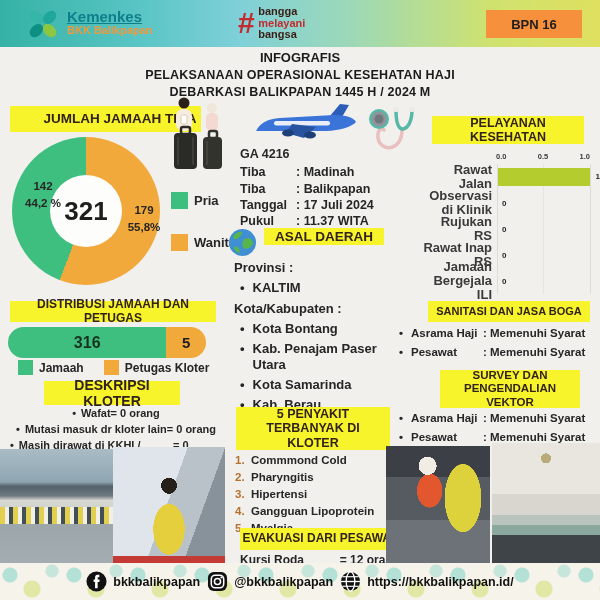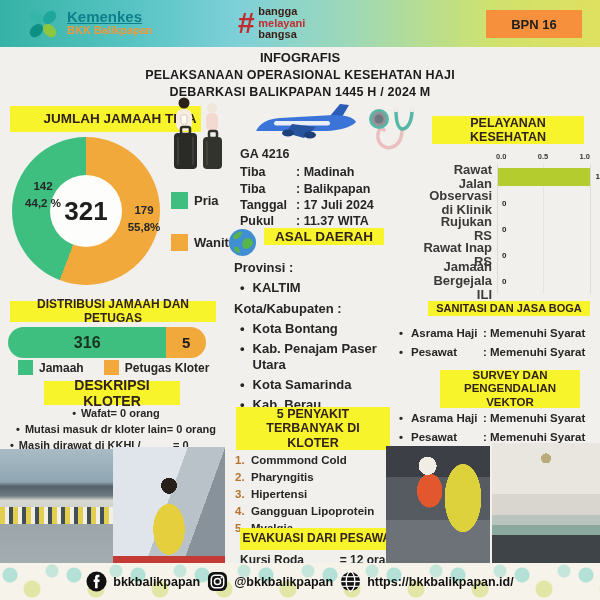--- a/index.html
+++ b/index.html
@@ -100,21 +100,21 @@
   .chart-ticks{margin-left:76px;width:94px;display:flex;justify-content:space-between;
                font-size:7.5px;font-weight:700;color:#3a3a3a;margin-bottom:3px;}
   .crow{display:flex;align-items:center;height:26px;}
   .crl{width:72px;text-align:right;padding-right:5px;font-size:13px;font-weight:700;color:#3a3a3a;line-height:1.1;}
   .crb{position:relative;width:94px;height:100%;
        background:linear-gradient(90deg,#dcdcd8 0 1px,transparent 1px calc(50% - 1px),#e4e4e0 calc(50% - 1px) 50%,transparent 50% calc(100% - 1px),#dcdcd8 calc(100% - 1px) 100%);}
   .bar{position:absolute;left:1px;top:4px;height:18px;background:#b5cc2e;}
   .bar-full{width:92px;}
   .cv-out{position:absolute;right:-9px;top:8px;font-size:8px;font-weight:700;}
   .cv-zero{position:absolute;left:5px;top:9px;font-size:8px;font-weight:700;}
-  .lbl-sanitasi{left:428px;top:301px;width:162px;height:15px;font-size:11px;}
+  .lbl-sanitasi{left:428px;top:301px;width:162px;height:21px;font-size:11px;}
   .check-list{width:200px;font-size:11.5px;font-weight:800;}
   .cl-sanitasi{left:399px;top:327px;}
   .cl-vektor{left:399px;top:412px;}
   .check-row{display:flex;margin-bottom:7px;}
   .check-row .dot{width:12px;}
   .check-row .cl{width:72px;}
   .lbl-vektor{left:440px;top:370px;width:140px;height:38px;font-size:11.5px;padding:0 6px;box-sizing:border-box;}
   
   .footer{left:0;top:563px;width:600px;height:37px;background-color:#f6f3ea;
     background-image:

